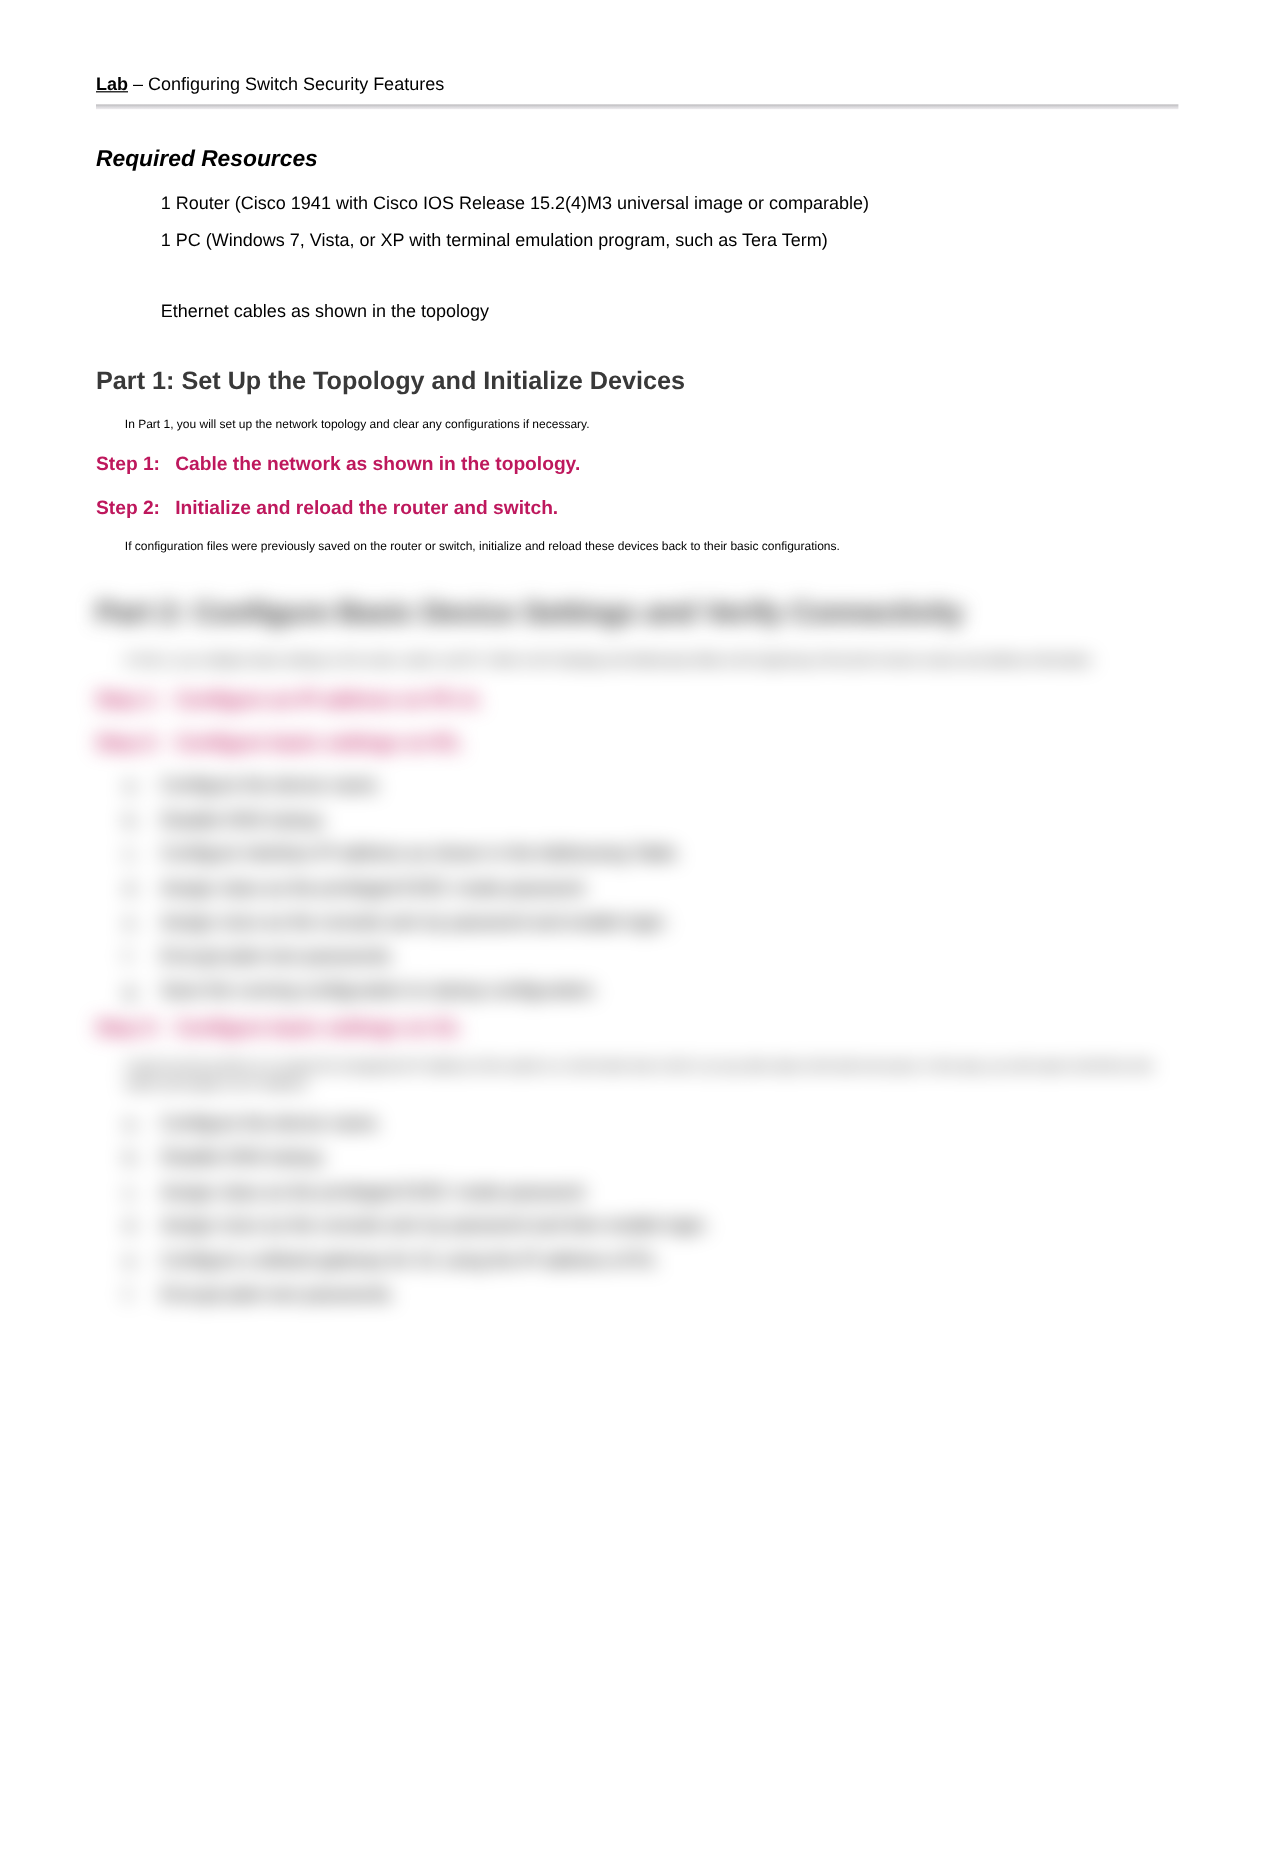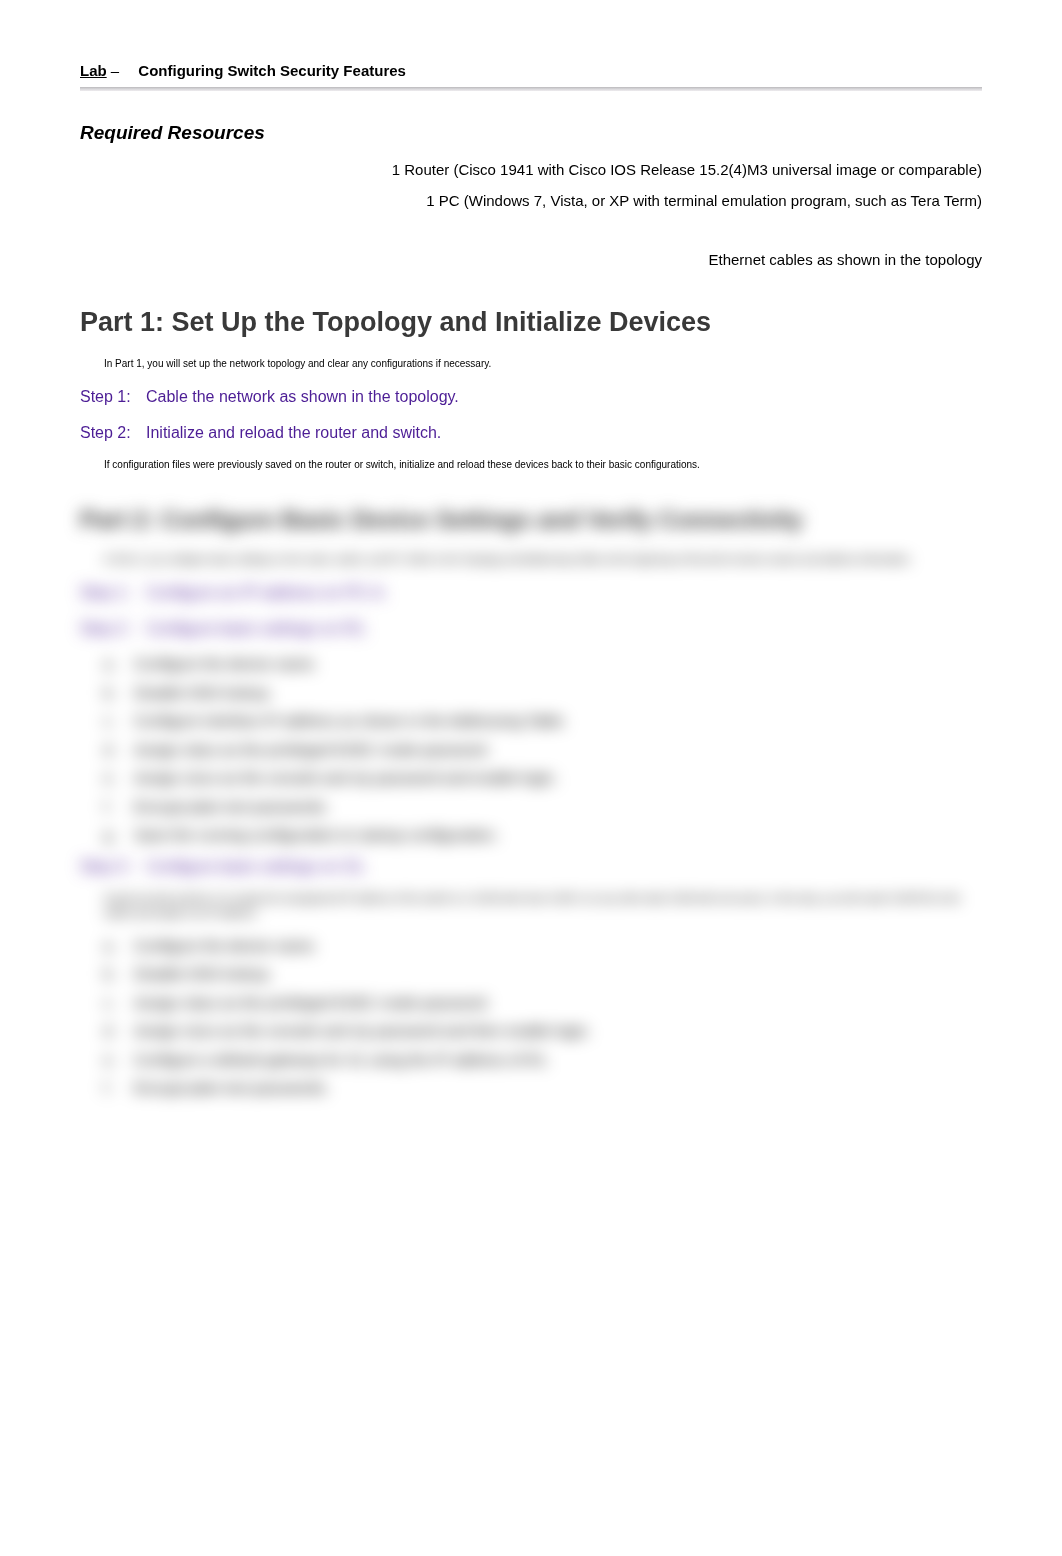--- a/index.html
+++ b/index.html
@@ -21,73 +21,71 @@
       margin-bottom: 4px;
     }
     .lab-header .lab-prefix {
       font-weight: bold;
       text-decoration: underline;
     }
     .lab-header .dash {
       font-weight: normal;
     }
     .lab-header .lab-title {
-      font-weight: bold;
-      margin-left: 15px;
+      font-weight: normal;
     }
     .header-rule {
       height: 4px;
       background: linear-gradient(to bottom, #bbb9bc 0%, #d8d7da 50%, #eeecef 100%);
       margin-bottom: 28px;
     }
     .section-heading {
       font-weight: bold;
       font-size: 19px;
       margin-bottom: 12px;
       color: #000;
       font-style: italic;
     }
     .part-heading {
       font-weight: bold;
-      font-size: 27px;
+      font-size: 21px;
       color: #393939;
       margin-top: 30px;
       margin-bottom: 14px;
     }
     .resource-list {
       list-style: none;
       padding-left: 24px;
       margin-bottom: 6px;
     }
     .resource-list li {
       display: flex;
       align-items: baseline;
       gap: 18px;
       margin-bottom: 8px;
       font-size: 15px;
       color: #000;
-      justify-content: flex-end;
     }
     .bullet-glyph {
       font-family: "Times New Roman", serif;
       width: 12px;
       color: #000;
       font-size: 14px;
     }
     .para {
       font-size: 10px;
       color: #000;
       margin-left: 24px;
       margin-right: 20px;
       margin-bottom: 14px;
     }
     .step-heading {
-      font-weight: normal;
+      font-weight: bold;
       font-size: 16px;
-      color: #4c1d95;
+      color: #be185d;
       margin-top: 5px;
       margin-bottom: 12px;
     }
     .step-heading .step-num {
       display: inline-block;
       width: 66px;
     }
     .blurred-region {
       filter: blur(8px);
       user-select: none;

